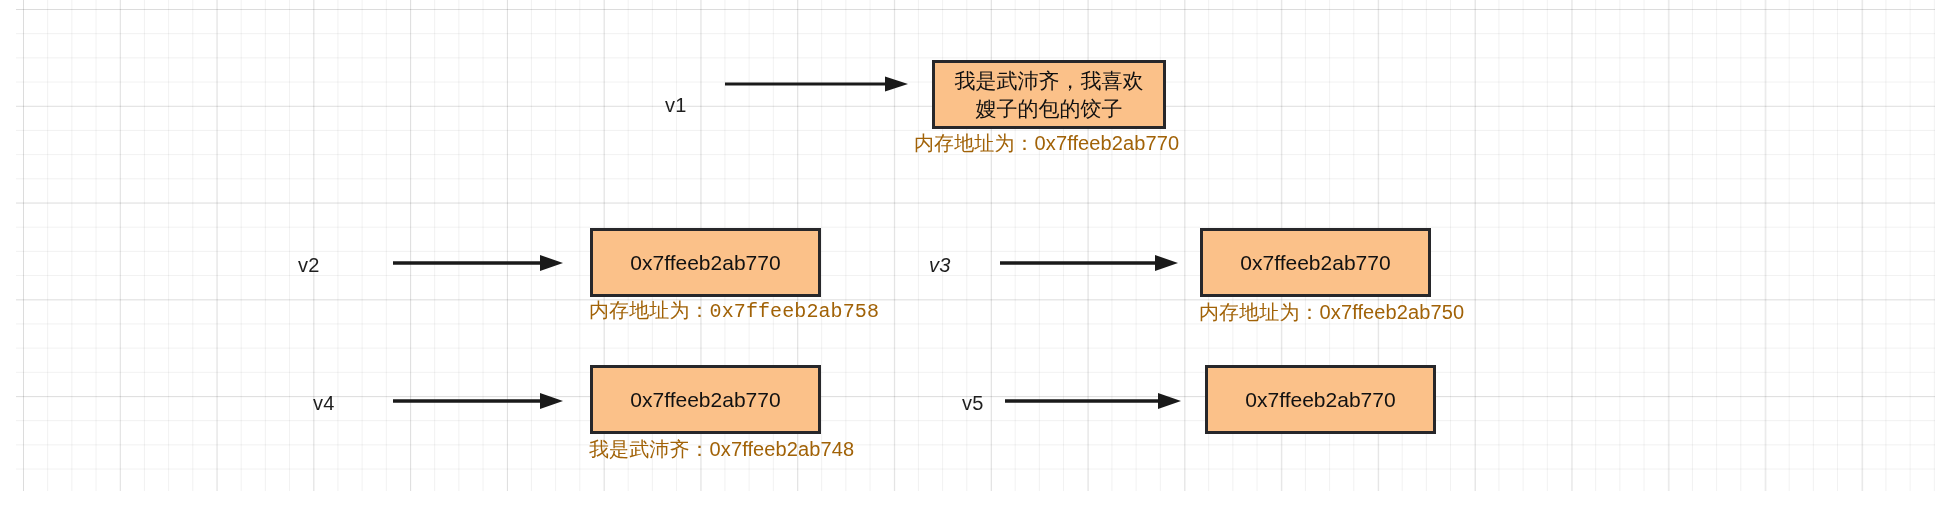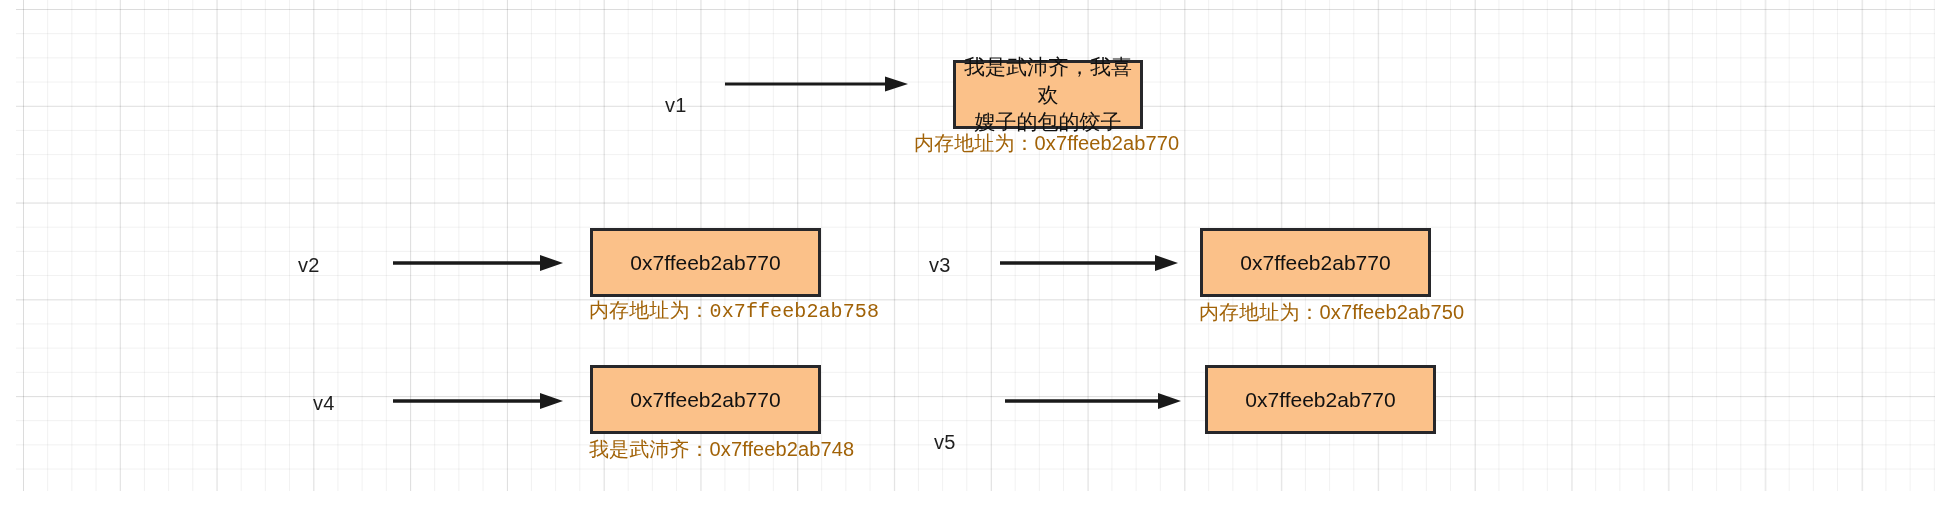--- a/index.html
+++ b/index.html
@@ -100,21 +100,21 @@
 
   <div class="var-label" style="left:665px; top:95px;">v1</div>
 
   <div class="arrow" style="left:725px; top:74px; width:185px;">
     <svg width="185" height="20" viewBox="0 0 185 20">
       <line x1="0" y1="10" x2="162" y2="10" stroke="#1a1a1a" stroke-width="3.2"></line>
       <polygon points="160,2.5 183,10 160,17.5" fill="#1a1a1a"></polygon>
     </svg>
   </div>
 
-  <div class="mem-box" style="left:932px; top:60px; width:190px; height:69px;margin-left:21px;">
+  <div class="mem-box" style="left:932px; top:60px; width:234px; height:69px;">
     <span class="box-text">我是武沛齐，我喜欢
 嫂子的包的饺子</span>
   </div>
 
   <div class="addr-caption" style="left:914px; top:133px;">内存地址为：0x7ffeeb2ab770</div>
 
   <div class="var-label" style="left:298px; top:255px;">v2</div>
 
   <div class="arrow" style="left:393px; top:253px; width:172px;">
     <svg width="172" height="20" viewBox="0 0 172 20">
@@ -122,21 +122,21 @@
       <polygon points="147,2 170,10 147,18" fill="#1a1a1a"></polygon>
     </svg>
   </div>
 
   <div class="mem-box" style="left:590px; top:228px; width:231px; height:69px;">
     <span class="box-text">0x7ffeeb2ab770</span>
   </div>
 
   <div class="addr-caption" style="left:589px; top:302px;font-family:Liberation Mono, monospace;">内存地址为：0x7ffeeb2ab758</div>
 
-  <div class="var-label" style="left:929px; top:255px;">v3</div>
+  <div class="var-label" style="left:929px; top:255px;font-style:italic;">v3</div>
 
   <div class="arrow" style="left:1000px; top:253px; width:180px;">
     <svg width="180" height="20" viewBox="0 0 180 20">
       <line x1="0" y1="10" x2="157" y2="10" stroke="#1a1a1a" stroke-width="3.6"></line>
       <polygon points="155,2 178,10 155,18" fill="#1a1a1a"></polygon>
     </svg>
   </div>
 
   <div class="mem-box" style="left:1200px; top:228px; width:231px; height:69px;">
     <span class="box-text">0x7ffeeb2ab770</span>
@@ -152,21 +152,21 @@
       <polygon points="147,2 170,10 147,18" fill="#1a1a1a"></polygon>
     </svg>
   </div>
 
   <div class="mem-box" style="left:590px; top:365px; width:231px; height:69px;">
     <span class="box-text">0x7ffeeb2ab770</span>
   </div>
 
   <div class="addr-caption" style="left:589px; top:439px;">我是武沛齐：0x7ffeeb2ab748</div>
 
-  <div class="var-label" style="left:934px; top:393px;margin-top:39px;">v5</div>
+  <div class="var-label" style="left:962px; top:393px;">v5</div>
 
   <div class="arrow" style="left:1005px; top:391px; width:178px;">
     <svg width="178" height="20" viewBox="0 0 178 20">
       <line x1="0" y1="10" x2="155" y2="10" stroke="#1a1a1a" stroke-width="3.6"></line>
       <polygon points="153,2 176,10 153,18" fill="#1a1a1a"></polygon>
     </svg>
   </div>
 
   <div class="mem-box" style="left:1205px; top:365px; width:231px; height:69px;">
     <span class="box-text">0x7ffeeb2ab770</span>

